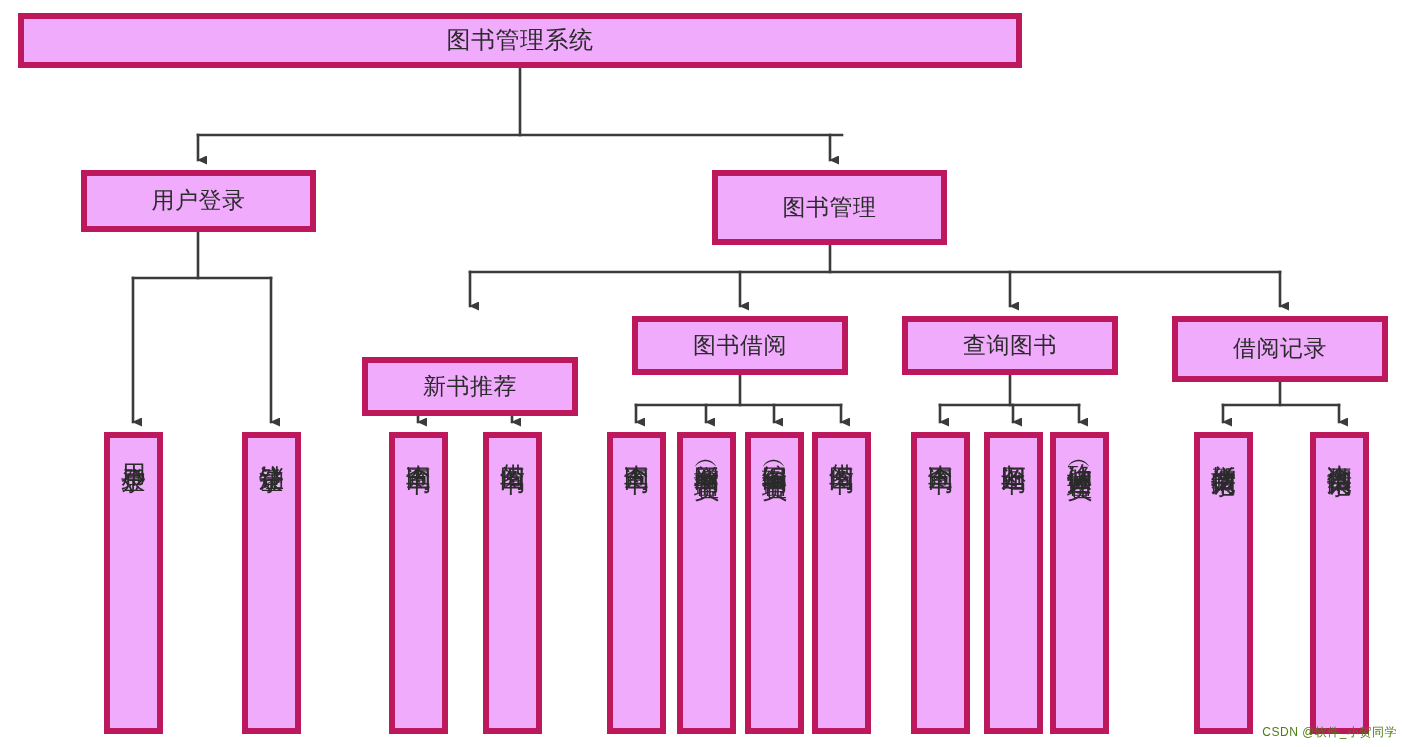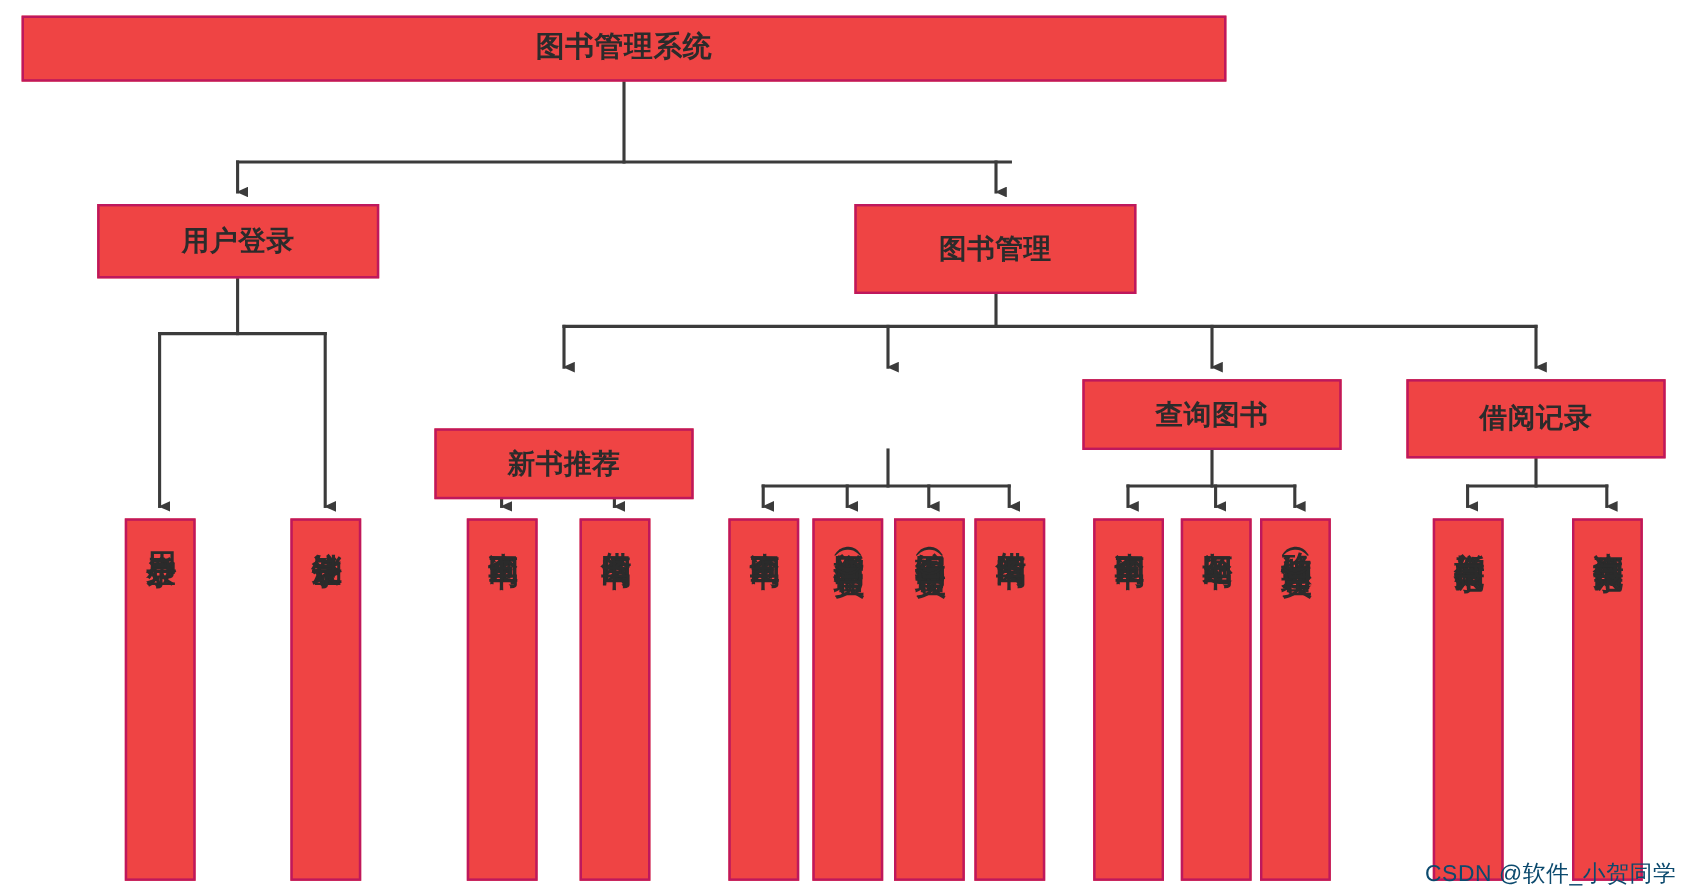--- a/index.html
+++ b/index.html
@@ -22,28 +22,27 @@
     position: absolute;
     left: 0;
     top: 0;
     width: 1405px;
     height: 747px;
     pointer-events: none;
   }
   .node {
     position: absolute;
     box-sizing: border-box;
-    background: #ef4444;
-    border: 2px solid #be185d;
+    background: #f0abfc;
+    border: 6px solid #be185d;
     display: flex;
     align-items: center;
     justify-content: center;
     color: #2b2b2b;
     z-index: 2;
-    font-weight: bold;
   }
   .node-label {
     display: block;
     text-align: center;
     line-height: 1.12;
     white-space: nowrap;
   }
   
   .node.horizontal .node-label {
     font-size: 23px;
@@ -63,22 +62,22 @@
     text-orientation: upright;
     font-size: 25px;
     line-height: 1.0;
     letter-spacing: 2px;
     white-space: nowrap;
   }
   #watermark {
     position: absolute;
     right: 8px;
     bottom: 6px;
-    font-size: 19px;
-    color: #0c4a6e;
+    font-size: 12px;
+    color: #4d7c0f;
     letter-spacing: 0.5px;
     white-space: nowrap;
     z-index: 5;
   }
 </style>
 </head>
 <body>
 
 <div id="diagram-canvas">
 
@@ -141,20 +140,23 @@
   </div>
 
   <div class="node horizontal" style="left:712px; top:170px; width:235px; height:75px;">
     <span class="node-label">图书管理</span>
   </div>
 
   <div class="node horizontal" style="left:362px; top:316px; width:216px; height:59px;margin-top:41px;">
     <span class="node-label">新书推荐</span>
   </div>
 
+  <div class="node horizontal" style="left:632px; top:316px; width:216px; height:59px;">
+    <span class="node-label">图书借阅</span>
+  </div>
 
   <div class="node horizontal" style="left:902px; top:316px; width:216px; height:59px;">
     <span class="node-label">查询图书</span>
   </div>
 
   <div class="node horizontal" style="left:1172px; top:316px; width:216px; height:66px;justify-content:center;">
     <span class="node-label">借阅记录</span>
   </div>
 
   <div class="node vertical" style="left:104px; top:432px; width:59px; height:302px;">

